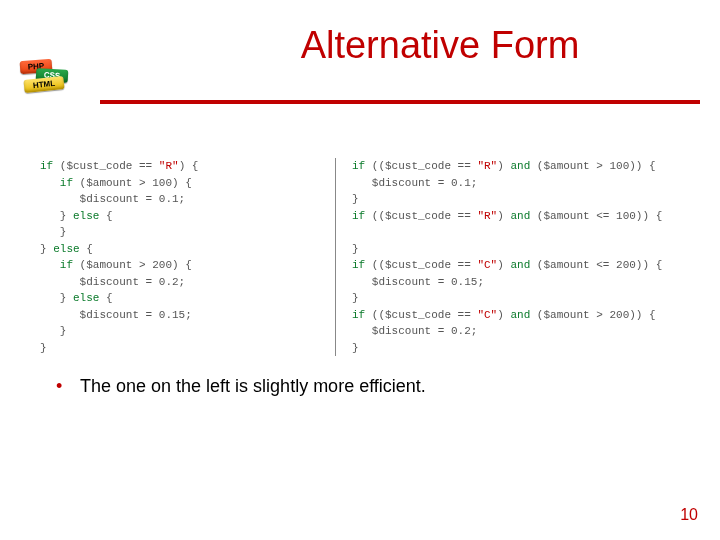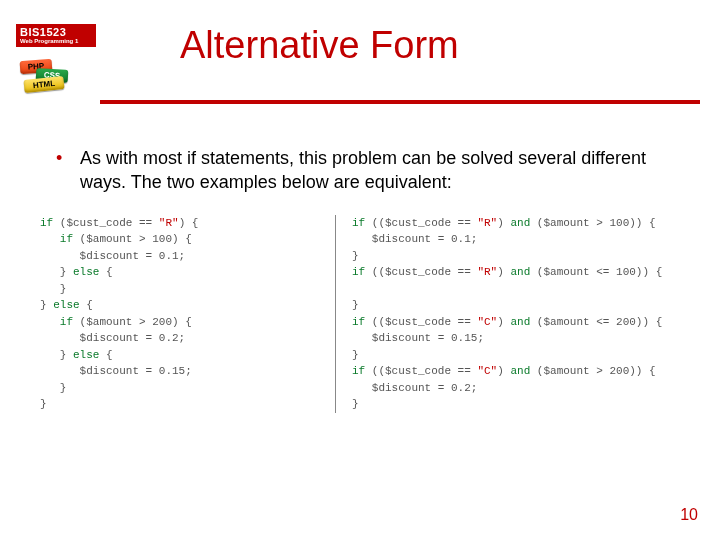--- a/index.html
+++ b/index.html
@@ -53,21 +53,21 @@
     position: relative;
   }
   .lego-php { background: linear-gradient(#ff6a3c,#e83e0b); width: 32px; margin-left: 6px; transform: rotate(-4deg); }
   .lego-css { background: linear-gradient(#2aa84a,#0e7a2a); width: 32px; margin-left: 22px; transform: rotate(3deg); color:#fff;}
   .lego-html { background: linear-gradient(#ffe36a,#e6b800); width: 40px; margin-left: 10px; transform: rotate(-6deg); }
   .slide-title {
     position: absolute;
     top: 24px;
     left: 180px;
     right: 20px;
-    text-align: left;
+    text-align: center;
     font-size: 38px;
     font-weight: 400;
     color: #c00000;
     font-family: Arial, sans-serif;
   }
   .hr {
     position: absolute;
     left: 100px;
     right: 20px;
     top: 100px;
@@ -125,37 +125,30 @@
     right: 22px;
     bottom: 16px;
     color: #c00000;
     font-size: 16px;
   }
 </style>
 </head>
 <body>
 
 <div class="header">
-  <div class="course-badge">
-    <div class="course-code">BIS1523</div>
-    <div class="course-name">Web Programming 1</div>
-  </div>
   <div class="lego-stack">
     <div class="lego lego-php">PHP</div>
     <div class="lego lego-css">CSS</div>
     <div class="lego lego-html">HTML</div>
   </div>
   <div class="slide-title">Alternative Form</div>
   <div class="hr"></div>
 </div>
 
 <div class="content">
-  <ul class="bullets">
-    <li>As with most if statements, this problem can be solved several different ways.  The two examples below are equivalent:</li>
-  </ul>
 
   <div class="code-columns">
     <div class="code-box code-left"><span class="kw">if</span><span class="op"> ($cust_code == </span><span class="str">"R"</span><span class="op">) {
 </span><span class="kw">   if</span><span class="op"> ($amount &gt; 100) {
 </span><span class="op">      $discount = 0.1;
 </span><span class="op">   } </span><span class="kw">else</span><span class="op"> {
 </span><span class="op">   }
 </span><span class="op">} </span><span class="kw">else</span><span class="op"> {
 </span><span class="kw">   if</span><span class="op"> ($amount &gt; 200) {
 </span><span class="op">      $discount = 0.2;
@@ -173,15 +166,18 @@
 </span><span class="op">}
 </span><span class="kw">if</span><span class="op"> (($cust_code == </span><span class="str">"C"</span><span class="op">) </span><span class="kw">and</span><span class="op"> ($amount &lt;= 200)) {
 </span><span class="op">   $discount = 0.15;
 </span><span class="op">}
 </span><span class="kw">if</span><span class="op"> (($cust_code == </span><span class="str">"C"</span><span class="op">) </span><span class="kw">and</span><span class="op"> ($amount &gt; 200)) {
 </span><span class="op">   $discount = 0.2;
 </span><span class="op">}
 </span></div>
   </div>
 
+  <ul class="bullets">
+    <li>The one on the left is slightly more efficient.</li>
+  </ul>
 </div>
 
 <div class="page-num">10</div>
 
 </body></html>

